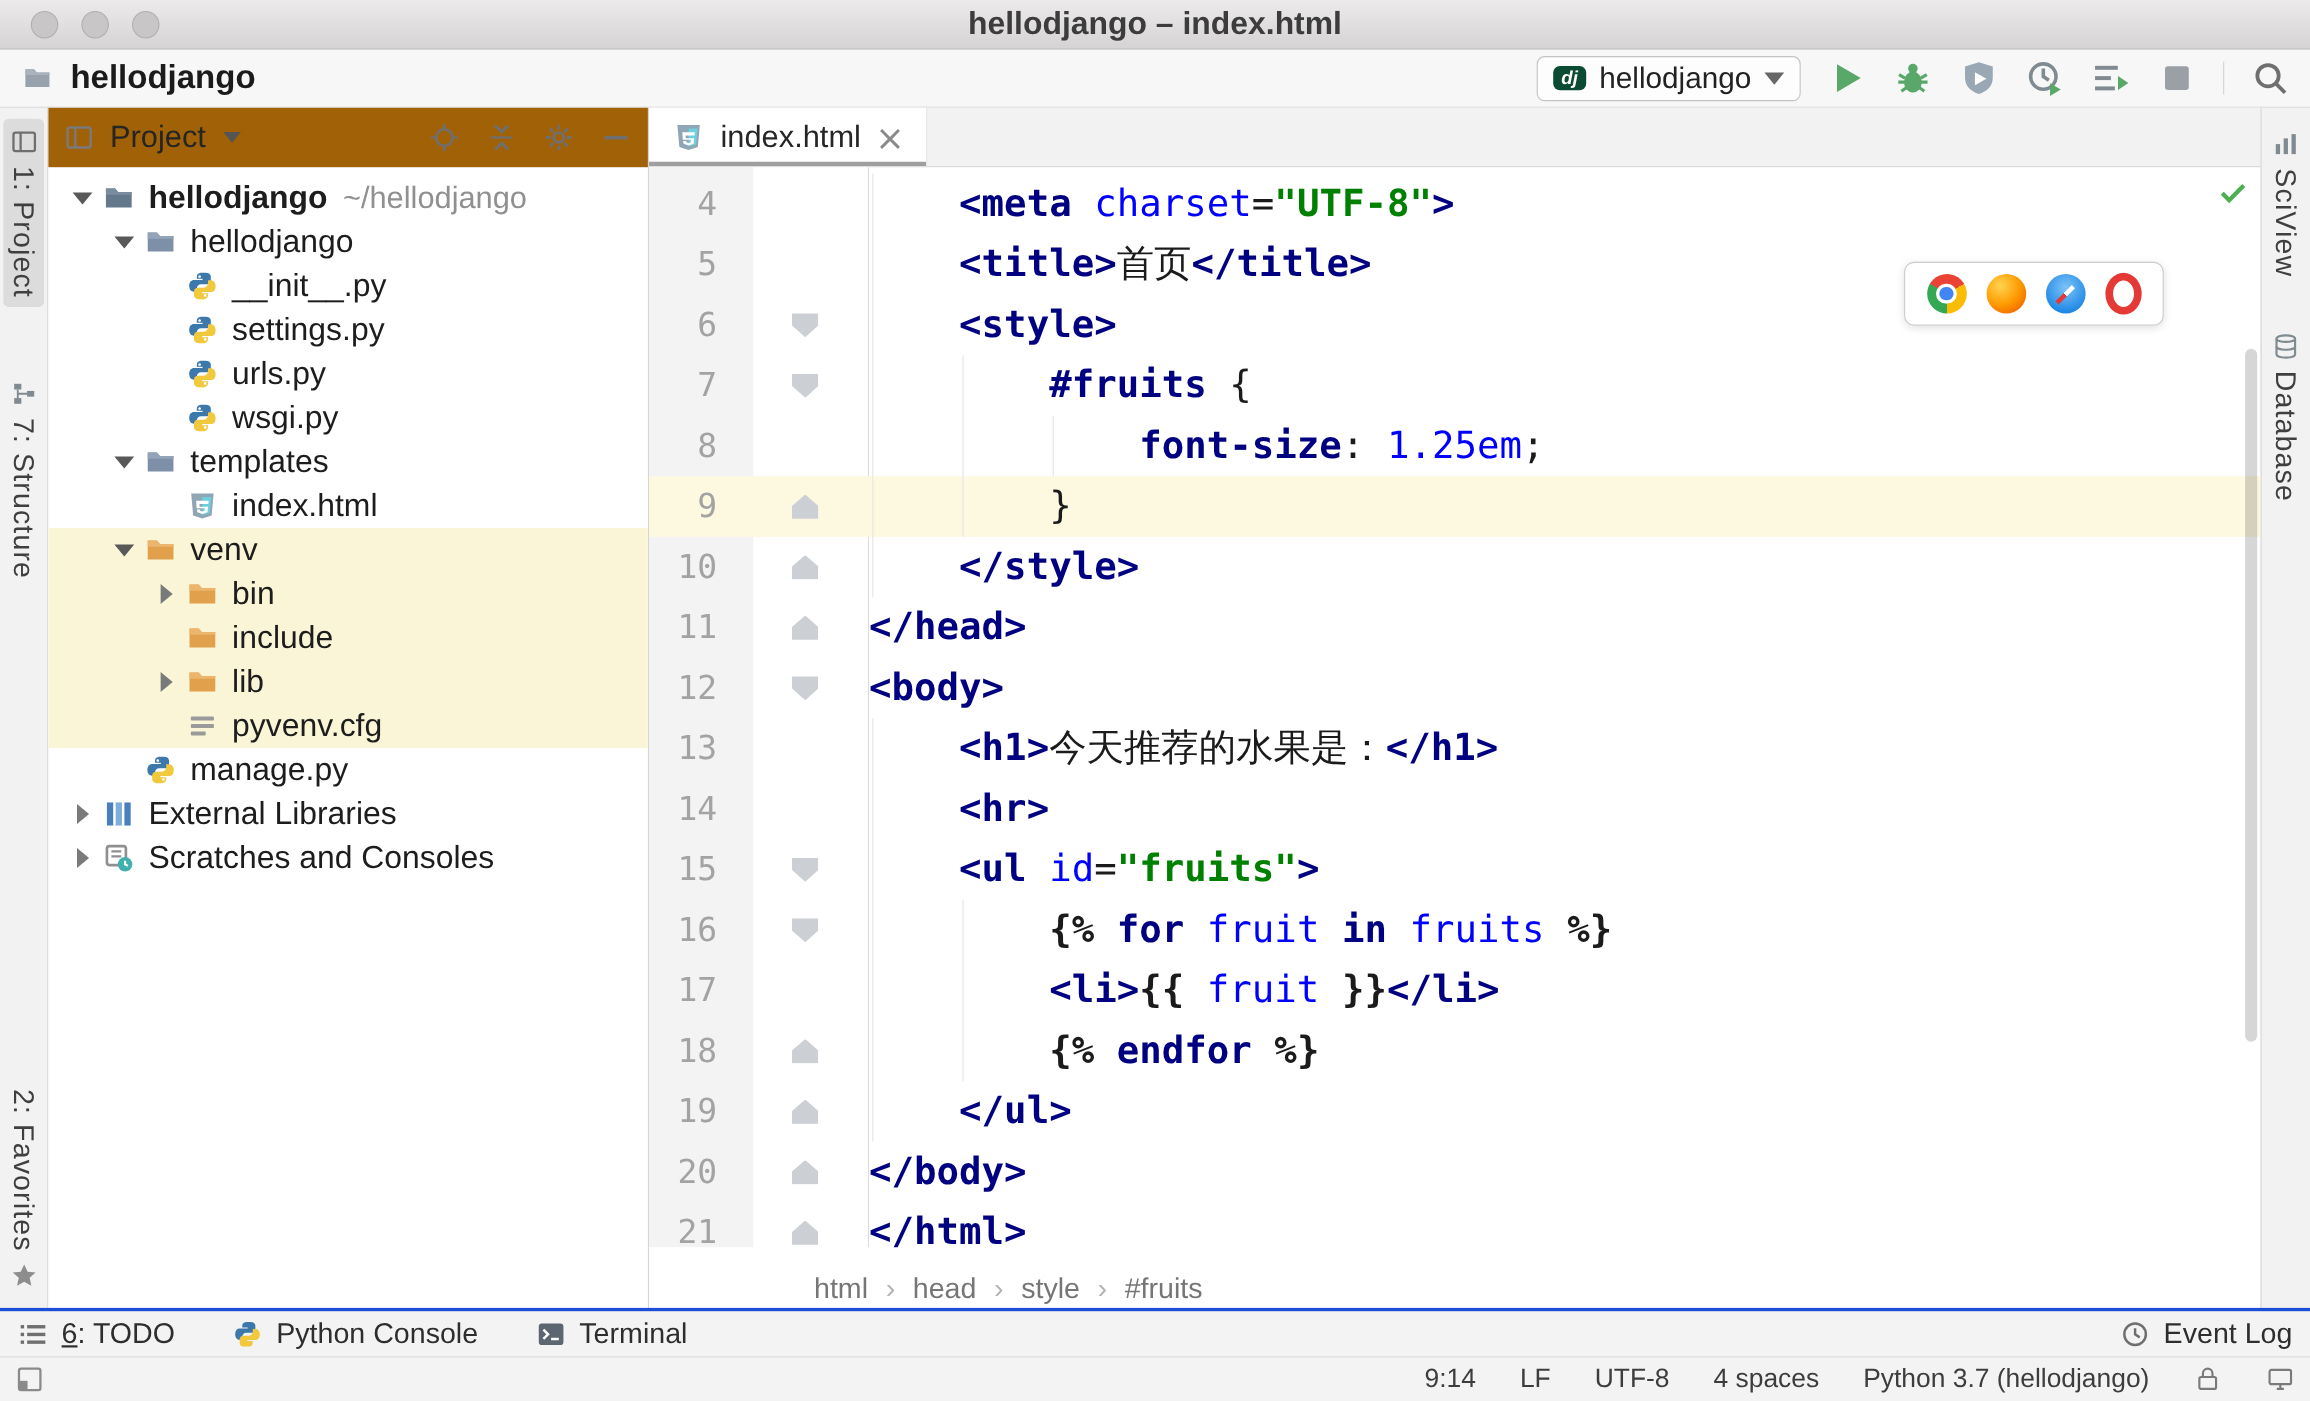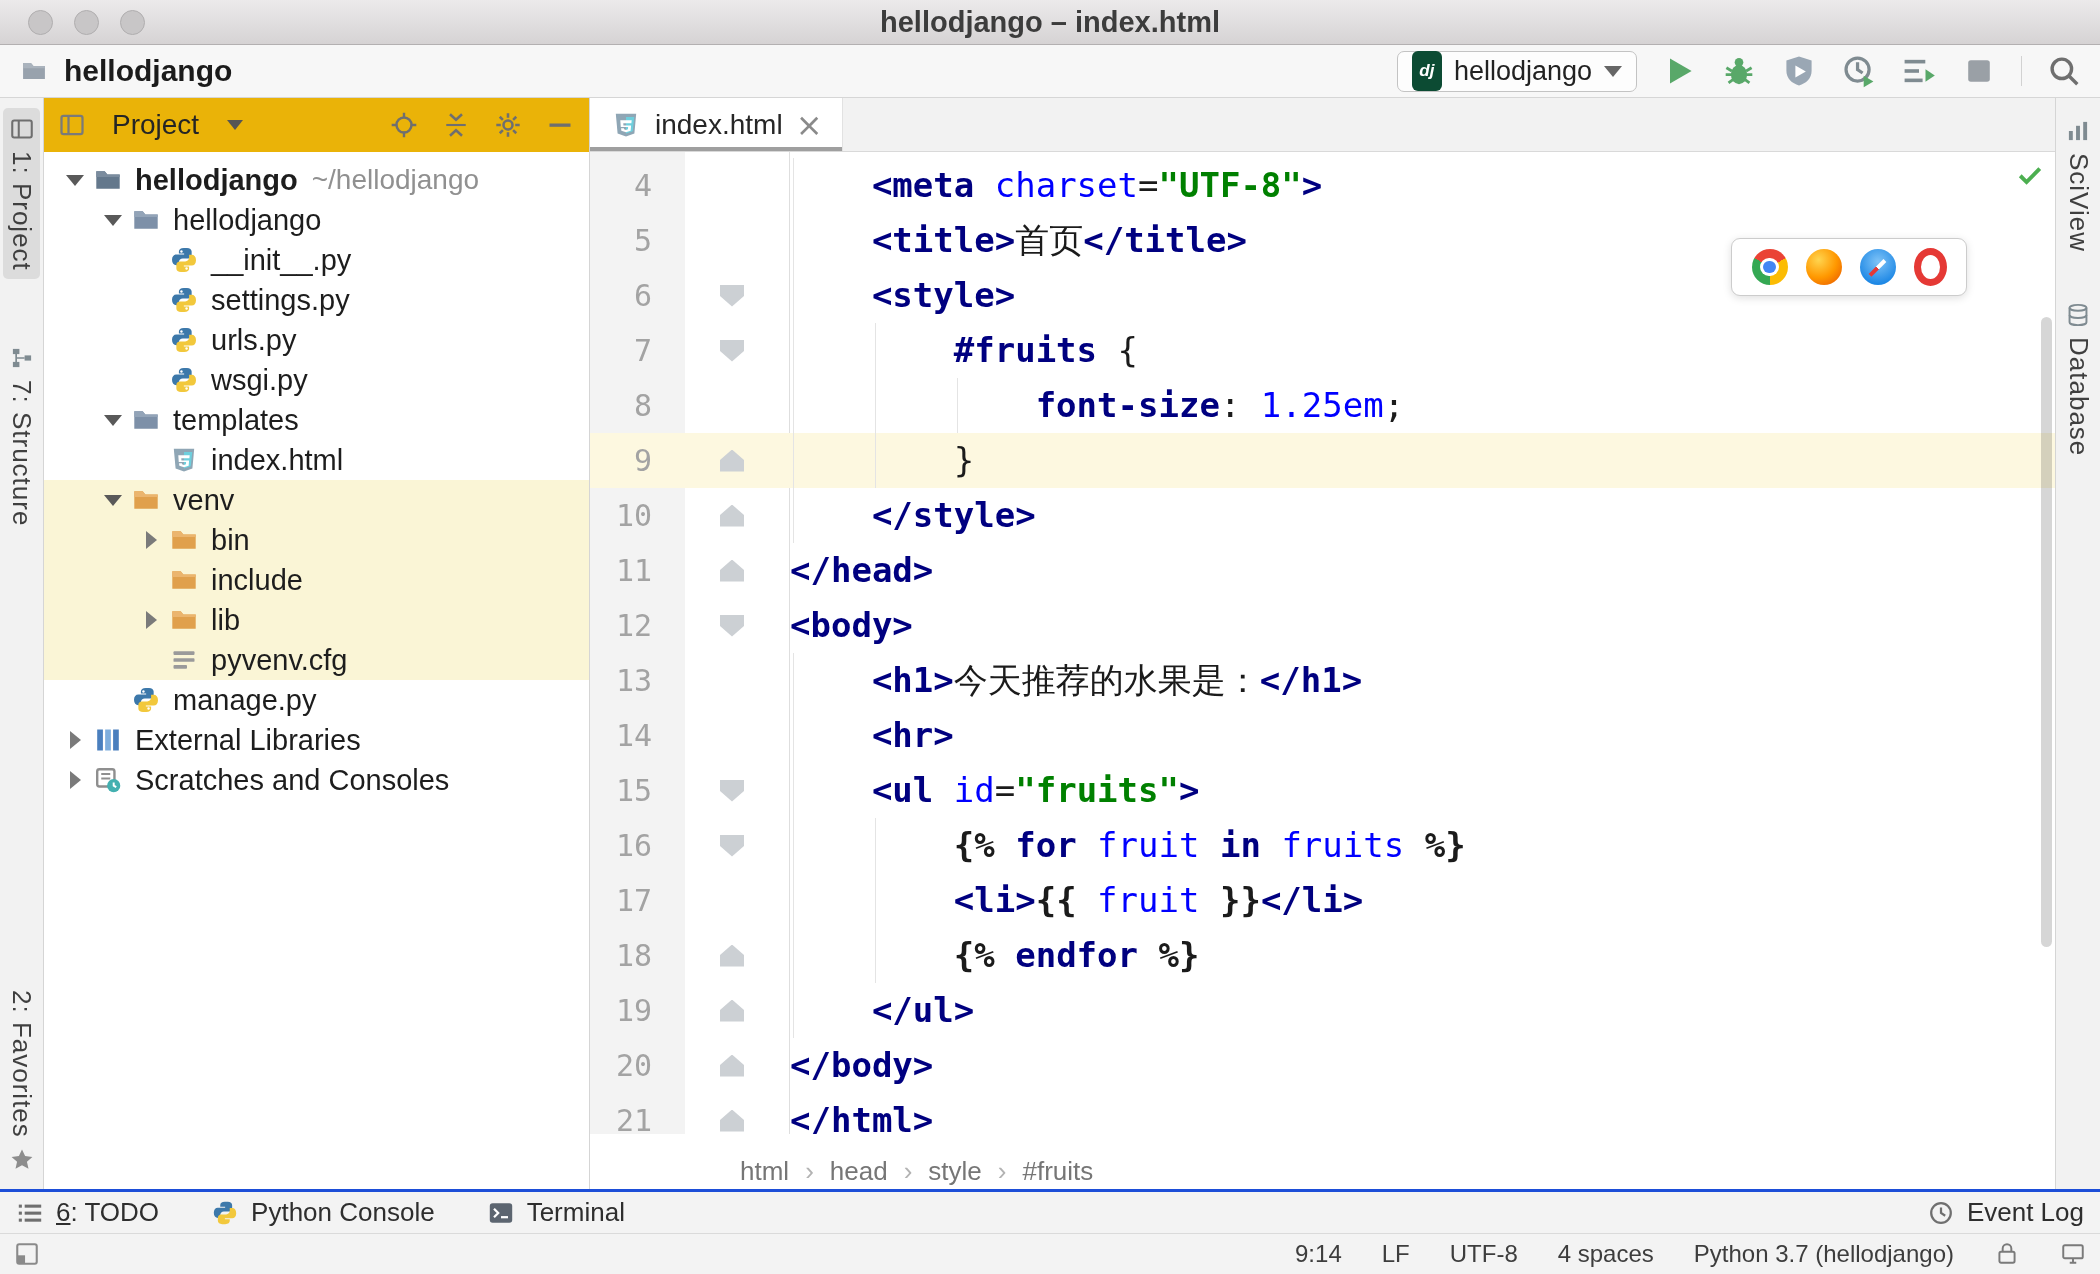--- a/index.html
+++ b/index.html
@@ -19,21 +19,21 @@
   .win-title { font-size:29px; color:#3c3c3c; font-weight:600; }
 
   
   .toolbar { height:53px; background:#f7f7f7; border-bottom:1px solid #d6d6d6;
     display:flex; align-items:center; padding:0 18px; gap:14px; }
   .t-folder-icon svg { width:32px; height:28px; }
   .proj-label { font-size:30px; font-weight:700; color:#1b1b1b; }
   .tb-spacer { flex:1; }
   .run-config { height:41px; border:1px solid #c3c3c3; border-radius:7px; background:#fdfdfd;
     display:flex; align-items:center; gap:12px; padding:0 14px; margin-right:10px; }
-  .dj-badge { width:30px; height:40px; border-radius:6px; background:#0C4B33; color:#fff;
+  .dj-badge { width:30px; height:22px; border-radius:6px; background:#0C4B33; color:#fff;
     font-size:17px; font-weight:700; display:flex; align-items:center; justify-content:center; font-style:italic; }
   .rc-label { font-size:27px; color:#222; }
   .caret-down { width:0; height:0; border-left:9px solid transparent; border-right:9px solid transparent; border-top:11px solid #666; }
   .tb-icons { display:flex; align-items:center; gap:24px; }
   .tb-icon { width:36px; height:36px; }
   .tb-icon svg { width:36px; height:36px; }
   .tb-sep { width:1px; height:30px; background:#d2d2d2; }
 
   
   .main { position:absolute; top:98px; left:0; right:0; bottom:85px; display:flex; }
@@ -44,21 +44,21 @@
     display:flex; flex-direction:column; align-items:center; padding-top:12px; gap:34px; flex:none; }
   .strip-btn { display:flex; flex-direction:column; align-items:center; gap:9px; padding:8px 3px; border-radius:5px; }
   .strip-btn.active { background:#dcdcdc; }
   .vtext { writing-mode:vertical-rl; font-size:26px; color:#3f3f3f; letter-spacing:1px; white-space:nowrap; }
   .strip-icon svg { width:26px; height:26px; }
   .structure-btn { margin-top:58px; }
   .fav-btn { margin-top:auto; }
 
   
   .project-panel { width:546px; background:#fff; border-right:1px solid #d5d5d5; display:flex; flex-direction:column; flex:none; }
-  .pp-header { height:54px; background:#eab308; display:flex; align-items:center; padding:0 14px; gap:26px;text-align:right; }
+  .pp-header { height:54px; background:#a16207; display:flex; align-items:center; padding:0 14px; gap:14px;text-align:right; }
   .pp-icon svg { width:28px; height:28px; }
   .pp-title { font-size:28px; color:#252525; }
   .pp-caret { width:0; height:0; border-left:8px solid transparent; border-right:8px solid transparent; border-top:10px solid #555; margin-left:2px; }
   .pp-actions { margin-left:auto; display:flex; gap:22px; align-items:center; }
   .pp-actions svg { width:30px; height:30px; }
   .tree { flex:1; padding-top:8px; font-size:29px; color:#1d1d1d; overflow:hidden; }
   .tree-row { height:40px; display:flex; align-items:center; }
   .tree-row.hl { background:#faf5d6; }
   .arrow { width:34px; flex:none; display:flex; align-items:center; justify-content:center; }
   .tri-open { width:0; height:0; border-left:9px solid transparent; border-right:9px solid transparent; border-top:11px solid #595959; }

